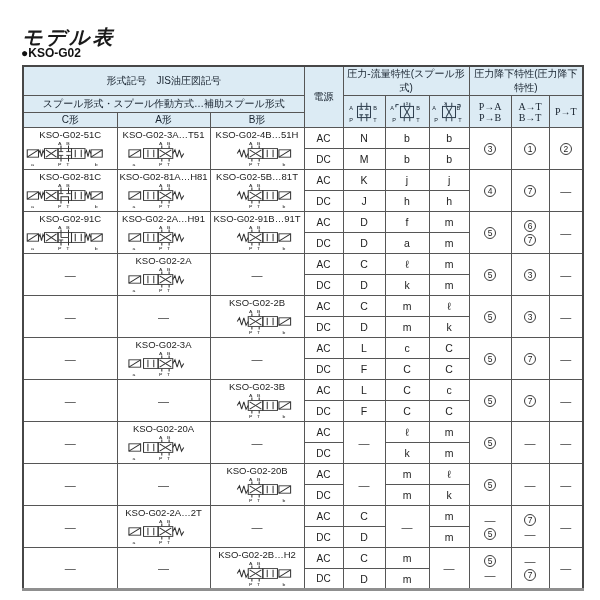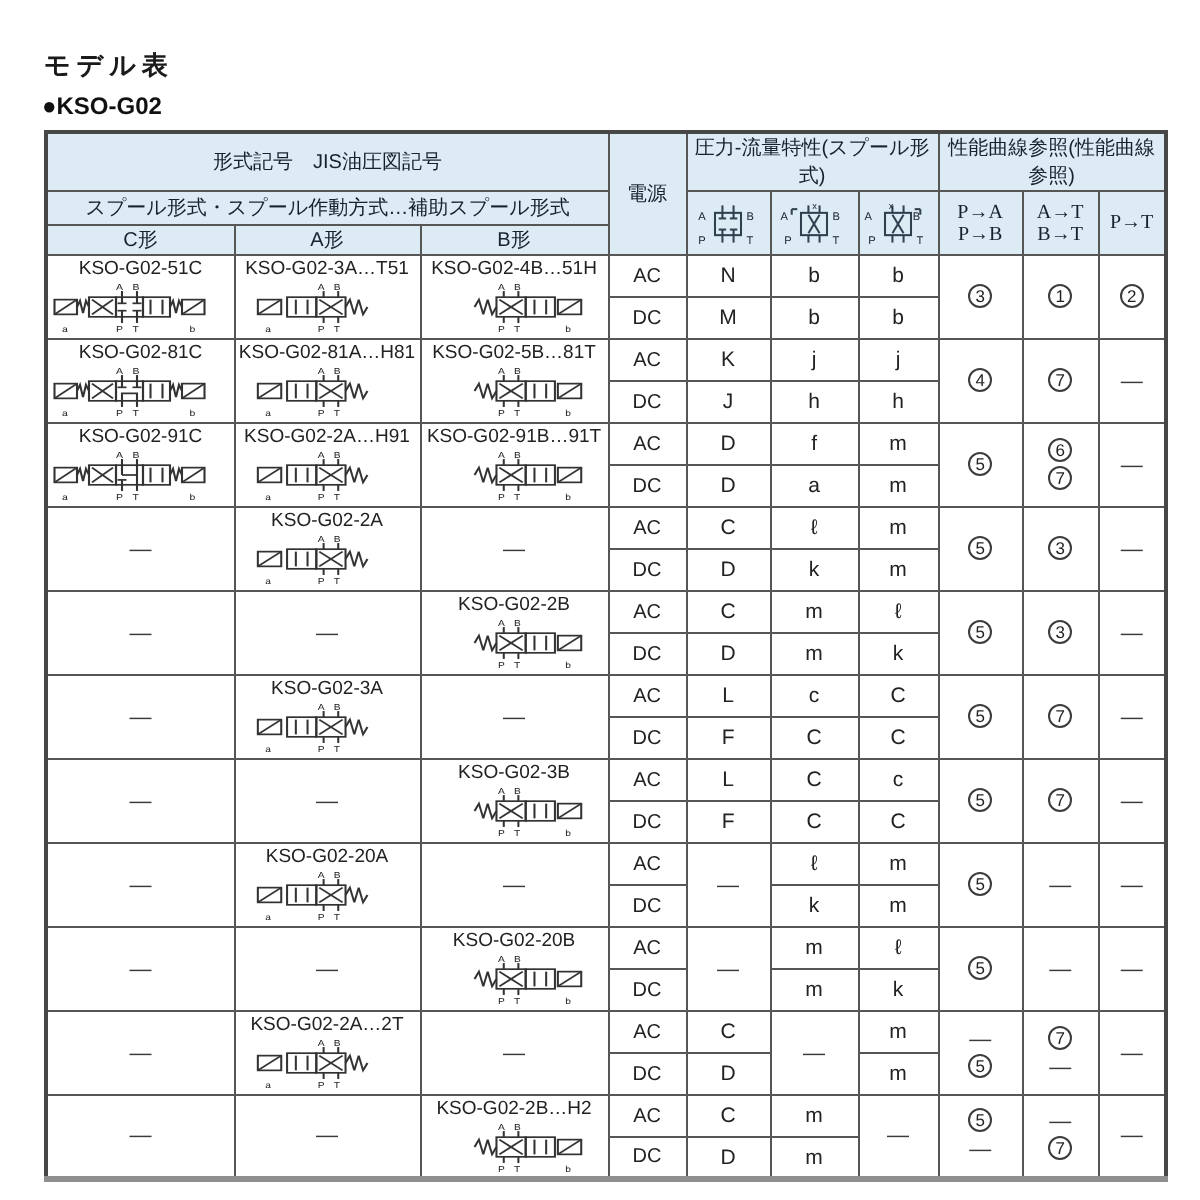--- a/index.html
+++ b/index.html
@@ -1,21 +1,21 @@
 <!DOCTYPE html>
 <html><head>
 <meta charset="utf-8">
 <style>
   html,body{margin:0;padding:0;}
   body{
     width:600px;height:600px;background:#ffffff;position:relative;
     font-family:"Liberation Sans","DejaVu Sans",sans-serif;color:#1c1c1c;
     overflow:hidden;
   }
-  .page-title{position:absolute;left:22px;top:24px;font-size:13px;font-weight:bold;letter-spacing:3px;color:#1a1a1a;}
+  .page-title{position:absolute;left:22px;top:24px;font-size:20px;font-weight:bold;letter-spacing:3px;color:#1a1a1a;font-style:italic;}
   .subtitle{position:absolute;left:21px;top:46px;font-size:12px;font-weight:bold;color:#111;text-align:right;}
 
   table.model-table{
     position:absolute;left:22px;top:65px;width:560px;
     border-collapse:collapse;table-layout:fixed;
     border:2px solid #474747;border-bottom:3px solid #8f8f8f;
   }
   .model-table th,.model-table td{
     border:1px solid #565656;padding:0;text-align:center;vertical-align:middle;
     font-weight:normal;overflow:hidden;
@@ -67,21 +67,21 @@
       <col style="width:40px">
     <col style="width:42px">
       <col style="width:38px">
       <col style="width:34px">
   </colgroup>
   <thead>
     <tr class="h1">
       <th colspan="3">形式記号　JIS油圧図記号</th>
       <th rowspan="3">電源</th>
       <th colspan="3">圧力-流量特性(スプール形式)</th>
-      <th colspan="3">性能曲線参照(性能曲線参照)</th>
+      <th colspan="3">圧力降下特性(圧力降下特性)</th>
     </tr>
     <tr class="h2">
       <th colspan="3">スプール形式・スプール作動方式…補助スプール形式</th>
       <th rowspan="2" class="symh">
         <svg class="mini" viewBox="0 0 40 28" width="38" height="26">
           <rect x="13" y="8" width="14" height="12"></rect>
           <line x1="17" y1="4" x2="17" y2="8"></line>
             <line x1="23" y1="4" x2="23" y2="8"></line>
           <line x1="17" y1="20" x2="17" y2="24"></line>
             <line x1="23" y1="20" x2="23" y2="24"></line>

